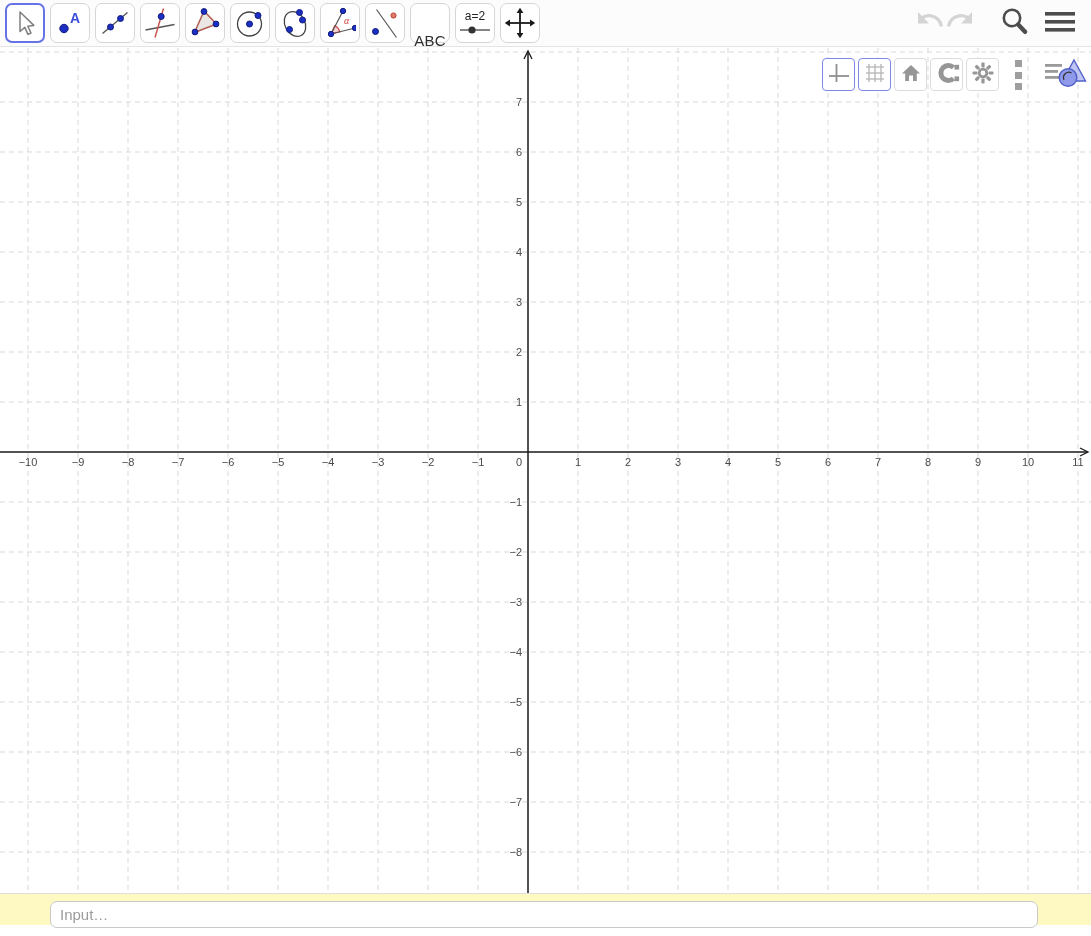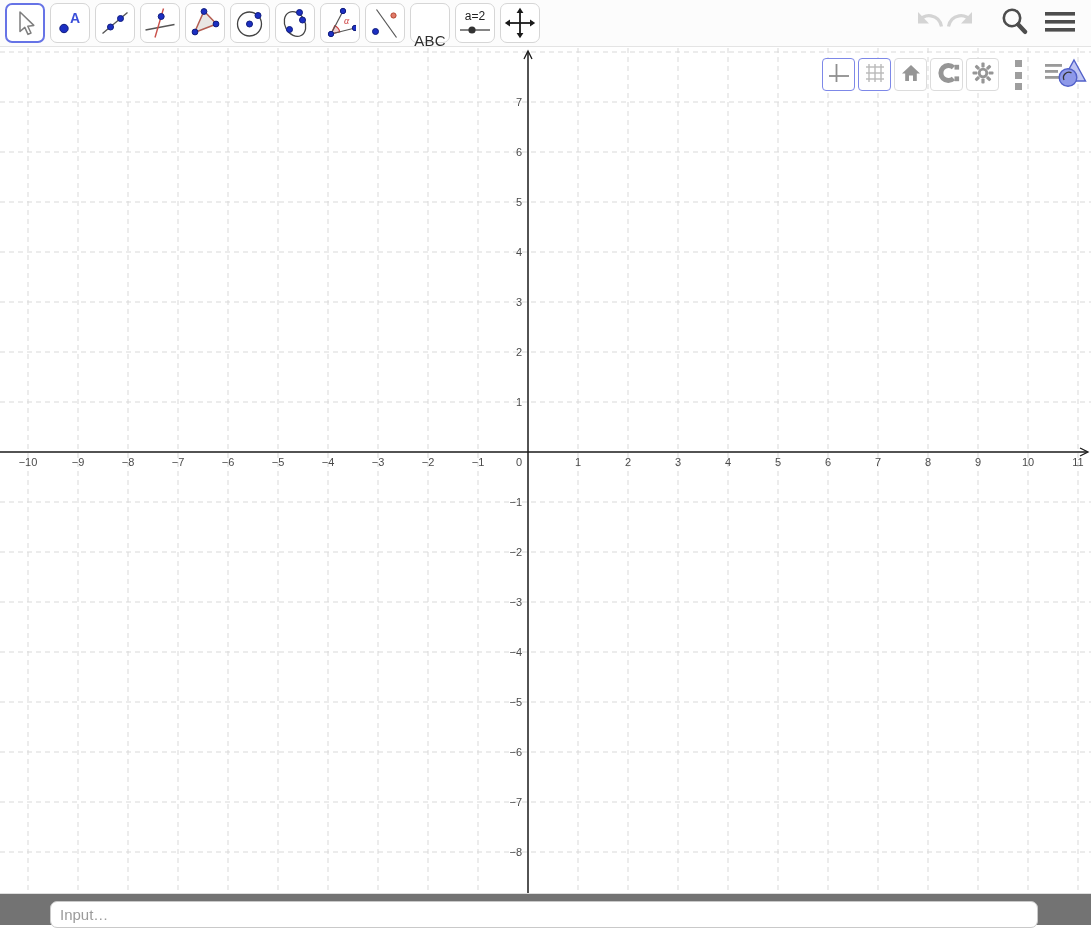--- a/index.html
+++ b/index.html
@@ -46,21 +46,21 @@
   .vbtn.active{border-color:#7d88e8;}
   .kebab{
     position:absolute;top:12px;left:1010px;width:16px;height:30px;
     display:flex;flex-direction:column;align-items:center;justify-content:space-between;cursor:pointer;
   }
   .kebab span{width:7px;height:7px;background:#9e9e9e;display:block;}
   .stylebar-toggle{position:absolute;top:10px;left:1044px;width:44px;height:32px;cursor:pointer;}
   
   .input-bar{
     position:absolute;top:893px;left:0;width:1091px;height:32px;
-    background:#737373;border-top:1px solid #dedede;box-sizing:border-box;
+    background:#fef9c3;border-top:1px solid #dedede;box-sizing:border-box;
   }
   .algebra-input{
     position:absolute;left:50px;top:7px;width:988px;height:27px;
     border:1px solid #c9c9c9;border-radius:7px;background:#ffffff;
     padding:0 9px;font-size:15px;color:#333;box-sizing:border-box;outline:none;
     font-family:"Liberation Sans",sans-serif;
   }
   .algebra-input::placeholder{color:#9b9b9b;}
 </style>
 </head>

